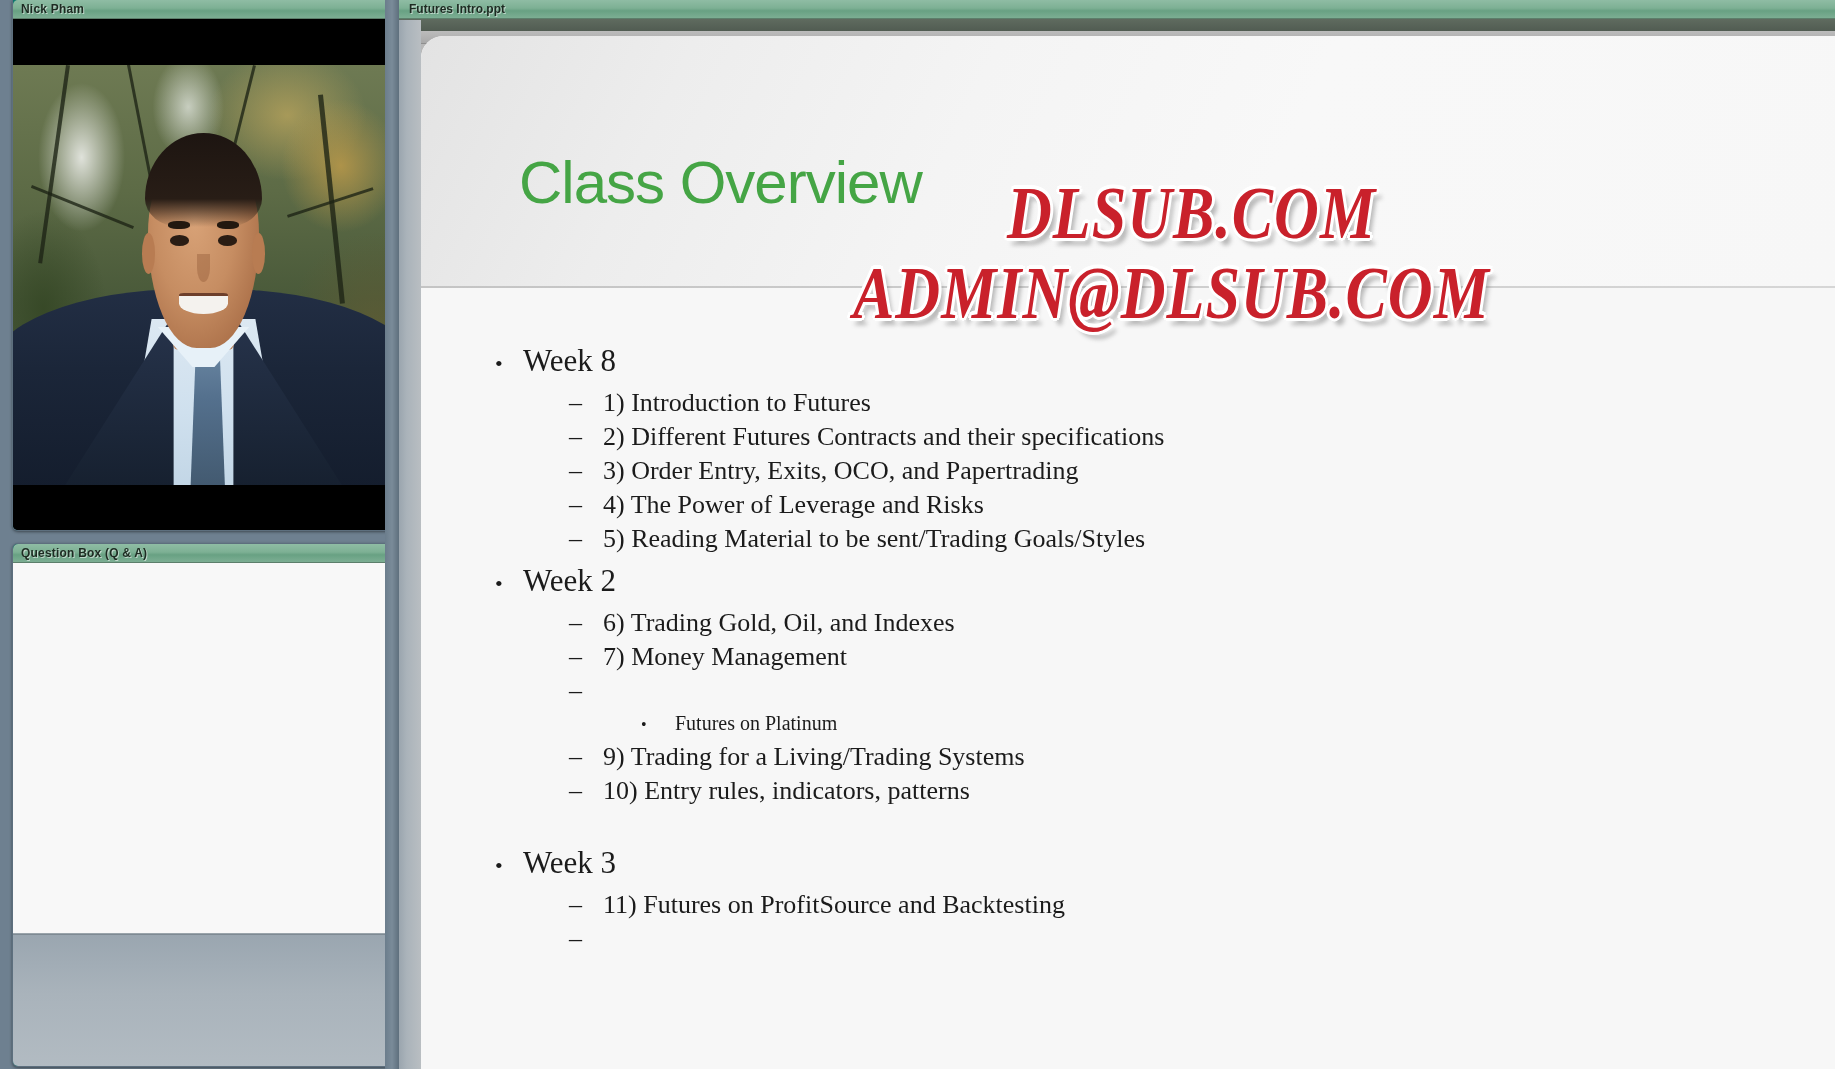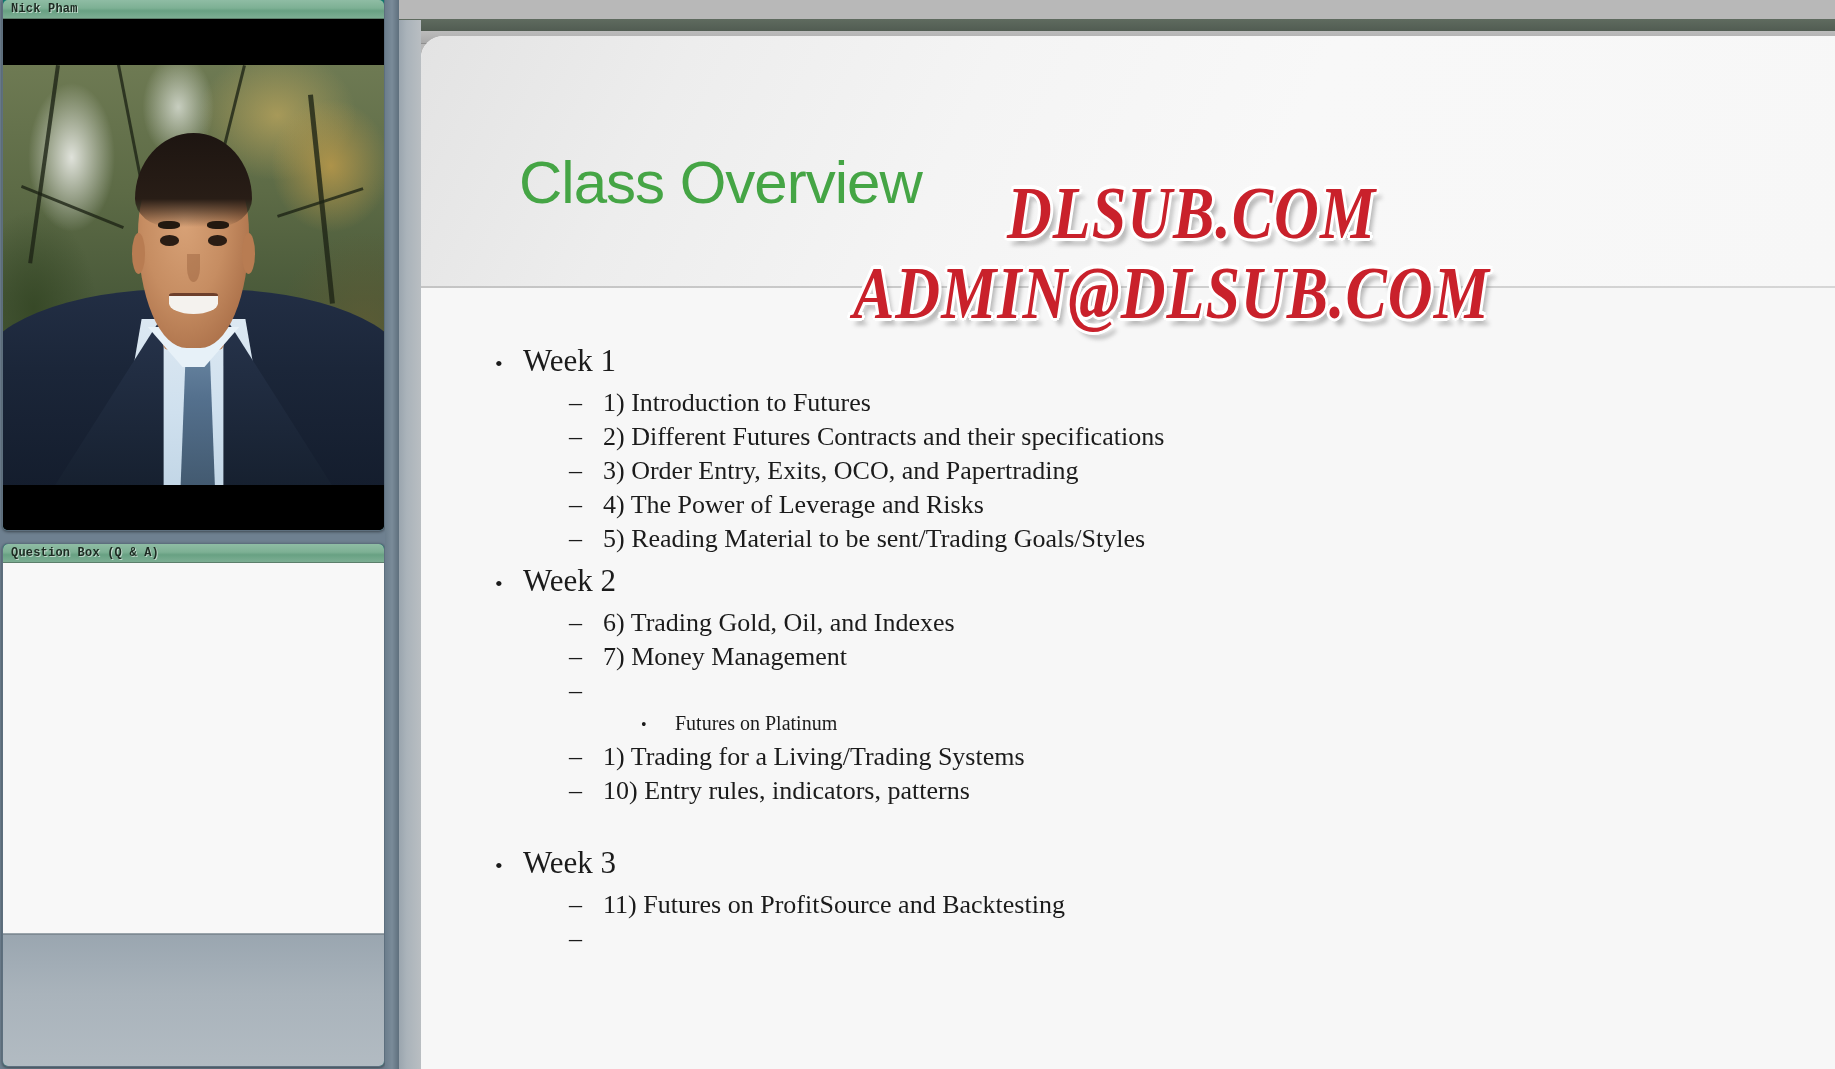--- a/index.html
+++ b/index.html
@@ -29,27 +29,26 @@
     left: 0;
     top: 0;
     width: 385px;
     height: 1069px;
     background: #6e8090;
   }
 
   
   .panel {
     position: absolute;
-    left: 2px;
+    left: 12px;
     border: 1px solid #5d6f7e;
     border-radius: 6px;
     box-shadow: 0 1px 3px rgba(0,0,0,.45);
     overflow: hidden;
     background: #0f766e;
-    font-family: Liberation Mono, monospace;
   }
   .panel-header {
     height: 18px;
     background: linear-gradient(to bottom, #8fbca4 0%, #7db094 45%, #68a183 60%, #7cae93 100%);
     border-bottom: 1px solid #5c7f6b;
     position: relative;
     border-top-left-radius: 5px;
     border-top-right-radius: 5px;
   }
   .panel-header .title {
@@ -517,39 +516,42 @@
       <div class="qbox-body"></div>
       <div class="qbox-input"></div>
     </div>
 
   </div>
 
   <div class="column-divider"></div>
 
   <div class="present-pane">
 
+    <div class="present-header">
+      <span class="title">Futures Intro.ppt</span>
+    </div>
     <div class="present-subbar"></div>
     <div class="present-graybar"></div>
     <div class="slide-gutter"></div>
 
     <div class="slide">
 
       <div class="slide-banner">
         <div class="slide-title">Class Overview</div>
       </div>
 
       <div class="watermark">
         <div class="wm-line wm-1">DLSUB.COM</div>
         <div class="wm-line wm-2">ADMIN@DLSUB.COM</div>
       </div>
 
       <div class="slide-body" id="slide-outline">
           <div class="outline-row lvl1">
             <span class="marker">•</span>
-            <span class="text">Week 1</span>
+            <span class="text">Week 8</span>
           </div>
           <div class="outline-row lvl2">
             <span class="marker">–</span>
             <span class="text">1) Introduction to Futures</span>
           </div>
           <div class="outline-row lvl2">
             <span class="marker">–</span>
             <span class="text">2) Different Futures Contracts and their specifications</span>
           </div>
           <div class="outline-row lvl2">
@@ -578,21 +580,21 @@
           </div>
           <div class="outline-row lvl2">
             <span class="marker">–</span>
           </div>
           <div class="outline-row lvl3">
             <span class="marker">•</span>
             <span class="text">Futures on Platinum</span>
           </div>
           <div class="outline-row lvl2">
             <span class="marker">–</span>
-            <span class="text">1) Trading for a Living/Trading Systems</span>
+            <span class="text">9) Trading for a Living/Trading Systems</span>
           </div>
           <div class="outline-row lvl2">
             <span class="marker">–</span>
             <span class="text">10) Entry rules, indicators, patterns</span>
           </div>
           <div class="spacer-row"></div>
           <div class="outline-row lvl1">
             <span class="marker">•</span>
             <span class="text">Week 3</span>
           </div>

